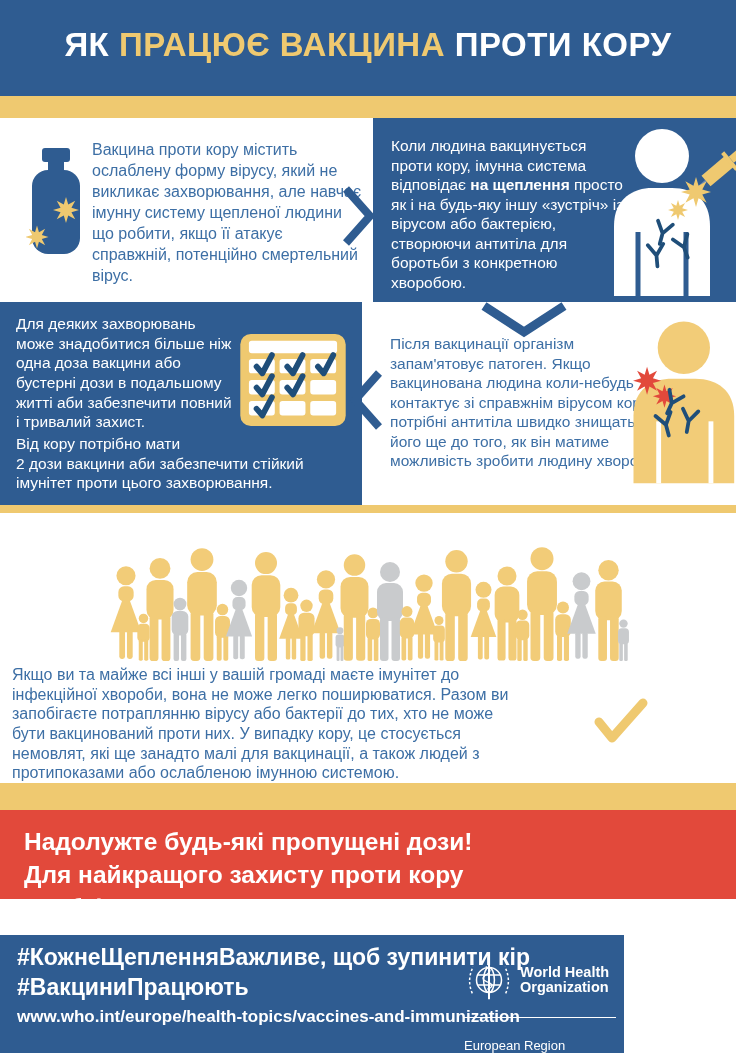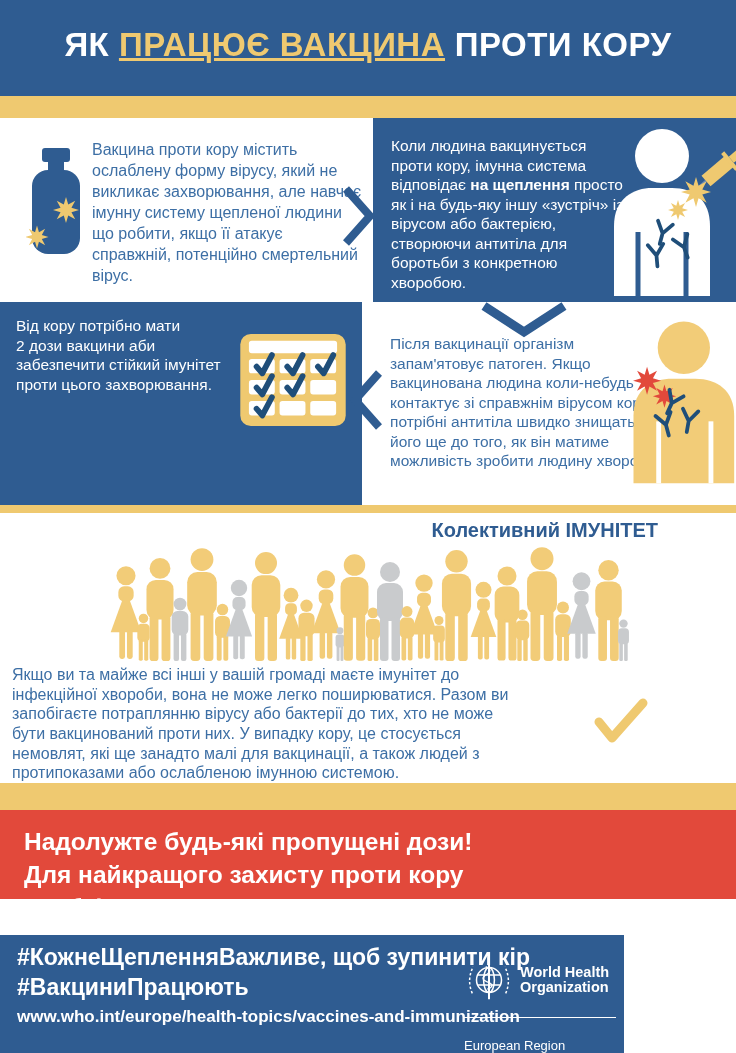--- a/index.html
+++ b/index.html
@@ -6,21 +6,21 @@
   body { background:#e8e8e8; font-family:"Liberation Sans", sans-serif; }
   .page {
     position:relative; width:736px; height:1053px; margin:0 auto;
     background:#ffffff; overflow:hidden; font-family:"Liberation Sans", sans-serif;
   }
   .abs { position:absolute; }
 
   
   .header { top:0; left:0; width:736px; height:96px; background:#2F5C91; }
   .title { width:100%; text-align:center; padding-top:26px; font-size:33px; font-weight:bold; color:#ffffff; letter-spacing:0.5px; }
-  .title .gold { color:#EFC970;text-decoration:underline; }
+  .title .gold { color:#EFC970; }
 
   .band { left:0; width:736px; background:#EFC970; }
   .band1 { top:96px; height:22px; }
   .band2 { top:505px; height:8px; }
   .band3 { top:783px; height:27px; }
 
   
   .b1 { top:118px; left:0; width:373px; height:184px; background:#ffffff; }
   .b2 { top:118px; left:373px; width:363px; height:184px; background:#2F5C91; }
   .b1-text { left:92px; top:22px; width:272px; font-size:16px; line-height:1.31; color:#3D6FA5; }
@@ -164,20 +164,21 @@
         </g>
         <g stroke="#1F4E79" stroke-width="6" fill="none" stroke-linecap="round" stroke-linejoin="round">
           <path d="M17,34 L23,41 L33,22"></path>
             <path d="M49,34 L55,41 L65,22"></path>
             <path d="M81,34 L87,41 L97,22"></path>
           <path d="M17,56 L23,63 L33,44"></path>
             <path d="M49,56 L55,63 L65,44"></path>
           <path d="M17,78 L23,85 L33,66"></path>
         </g>
       </svg>
+      <div>Для деяких захворювань може знадобитися більше ніж одна  доза вакцини або бустерні дози в подальшому житті аби забезпечити повний і тривалий захист.</div>
       <div class="b3-p2">Від кору потрібно мати
 2 дози вакцини аби забезпечити стійкий імунітет проти цього захворювання.</div>
     </div>
   </div>
 
   <div class="abs b4">
     <div class="abs b4-text">Після вакцинації організм запам'ятовує патоген. Якщо вакцинована людина  коли-небудь контактує зі справжнім вірусом кору, потрібні антитіла швидко знищать його ще до того, як він  матиме можливість зробити людину хворою.</div>
     <svg class="abs fig4" width="122" height="170" viewBox="0 0 126 170">
       <circle cx="68" cy="30" r="27" fill="#F2CC78"></circle>
       <path d="M16,170 V100 C16,72 36,62 56,62 H80 C102,62 120,74 120,100 V170 Z" fill="#F2CC78"></path>
@@ -197,21 +198,20 @@
   <svg class="abs chev chev-left" width="36" height="64" viewBox="0 0 36 64">
     <polyline points="31,5 7,32 31,59" fill="none" stroke="#2F5C91" stroke-width="8"></polyline>
   </svg>
   <svg class="abs chev chev-down" width="92" height="40" viewBox="0 0 92 40">
     <polyline points="6,6 46,32 86,6" fill="none" stroke="#2F5C91" stroke-width="9"></polyline>
   </svg>
 
   <div class="abs band band2"></div>
 
   <div class="abs herd">
-    <div class="herd-title">Колективний ІМУНІТЕТ</div>
     <div class="crowd">
         <svg class="person" width="44" height="96" viewBox="0 0 46 100">
           <use href="#sym-f" fill="#F2CC78"></use>
         </svg>
         <svg class="person" width="19" height="48" viewBox="0 0 40 100">
           <use href="#sym-m" fill="#F2CC78"></use>
         </svg>
         <svg class="person" width="42" height="104" viewBox="0 0 40 100">
           <use href="#sym-m" fill="#F2CC78"></use>
         </svg>

